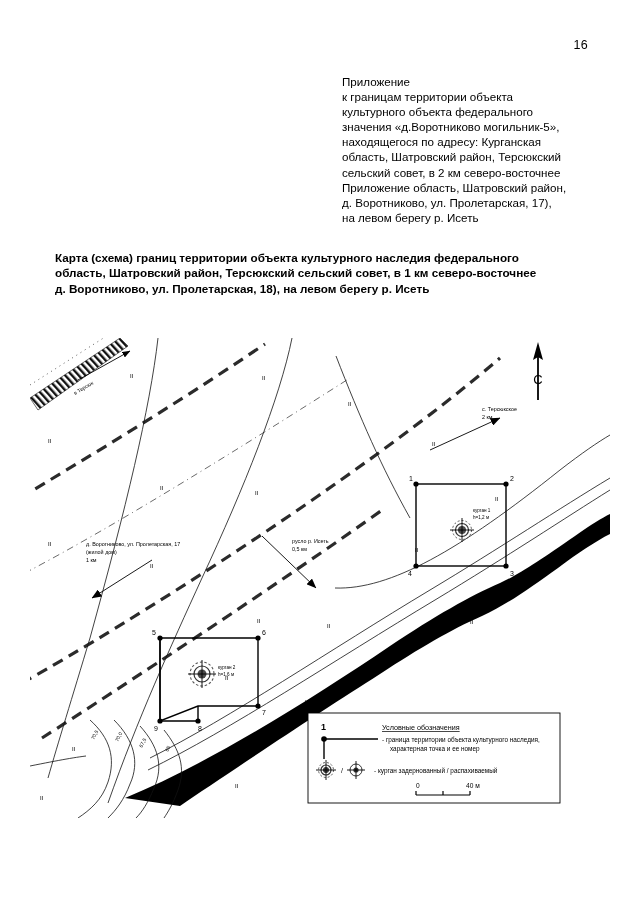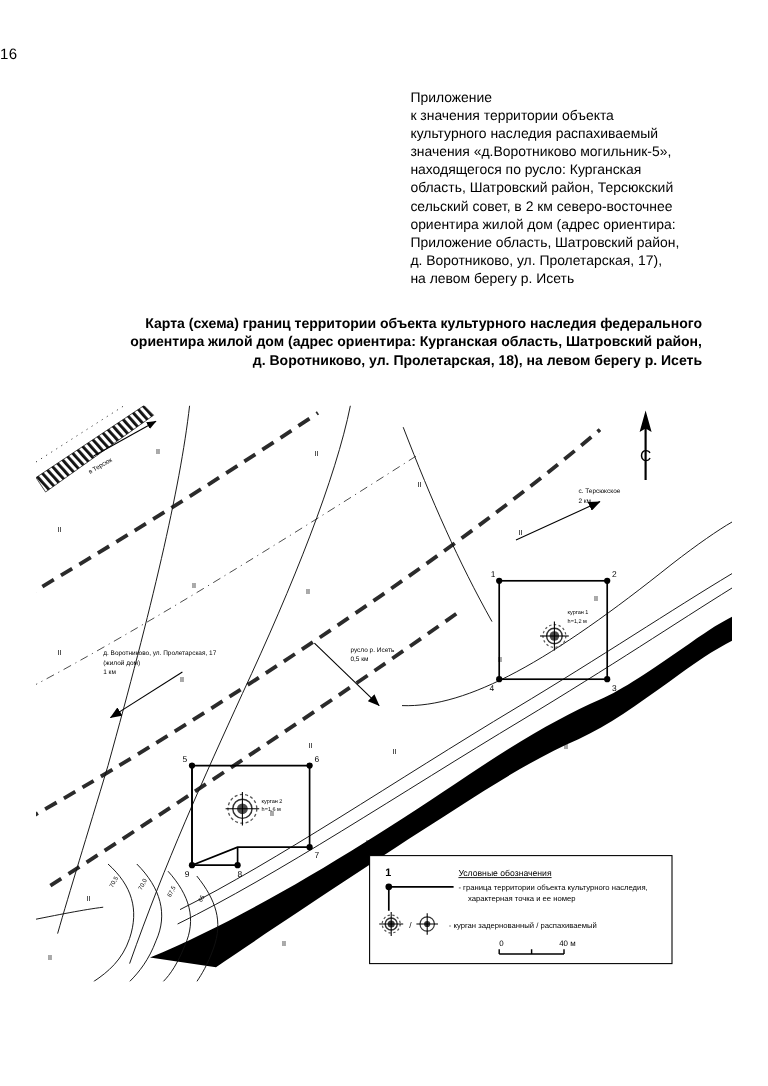--- a/index.html
+++ b/index.html
@@ -15,43 +15,43 @@
     color: #000000;
     overflow: hidden;
   }
 
   
   .page-number {
     position: absolute;
     top: 38px;
     left: 0;
     width: 588px;
-    text-align: left;
+    text-align: right;
     font-size: 12.5px;
     letter-spacing: .3px;
   }
 
   
   .appendix-block {
     position: absolute;
     top: 74px;
     left: 342px;
     width: 262px;
     font-size: 11.6px;
     line-height: 15.1px;
   }
   .appendix-block div { white-space: nowrap; }
 
   
   .map-title {
     position: absolute;
-    top: 262px;
+    top: 250px;
     left: 55px;
     width: 530px;
-    text-align: right;
+    text-align: left;
     font-size: 11.7px;
     line-height: 15.3px;
     font-weight: bold;
   }
 
   
   .map-wrap {
     position: absolute;
     top: 338px;
     left: 30px;
@@ -63,35 +63,34 @@
   
   text { font-family: "Liberation Sans", sans-serif; fill: #000; }
 </style>
 </head>
 <body>
 
 <div class="page-number">16</div>
 
 <div class="appendix-block">
   <div>Приложение</div>
-  <div>к значения территории объекта</div>
-  <div>культурного наследия распахиваемый</div>
+  <div>к границам территории объекта</div>
+  <div>культурного объекта федерального</div>
   <div>значения «д.Воротниково могильник-5»,</div>
-  <div>находящегося по русло: Курганская</div>
+  <div>находящегося по адресу: Курганская</div>
   <div>область, Шатровский район, Терсюкский</div>
   <div>сельский совет, в 2 км северо-восточнее</div>
-  <div>ориентира жилой дом (адрес ориентира:</div>
   <div>Приложение область, Шатровский район,</div>
   <div>д. Воротниково, ул. Пролетарская, 17),</div>
   <div>на левом берегу р. Исеть</div>
 </div>
 
 <div class="map-title">
   <div>Карта (схема) границ территории объекта культурного наследия федерального</div>
-  <div>ориентира жилой дом (адрес ориентира: Курганская область, Шатровский район,</div>
+  <div>область, Шатровский район, Терсюкский сельский совет, в 1 км северо-восточнее</div>
   <div>д. Воротниково, ул. Пролетарская, 18), на левом берегу р. Исеть</div>
 </div>
 
 <div class="map-wrap">
 <svg class="map-svg" width="580" height="480" viewBox="0 0 580 480" xmlns="http://www.w3.org/2000/svg">
 
   <defs>
 
     <pattern id="hatch" width="5" height="5" patternTransform="rotate(-42)" patternUnits="userSpaceOnUse">
       <rect width="5" height="5" fill="#ffffff"></rect>

